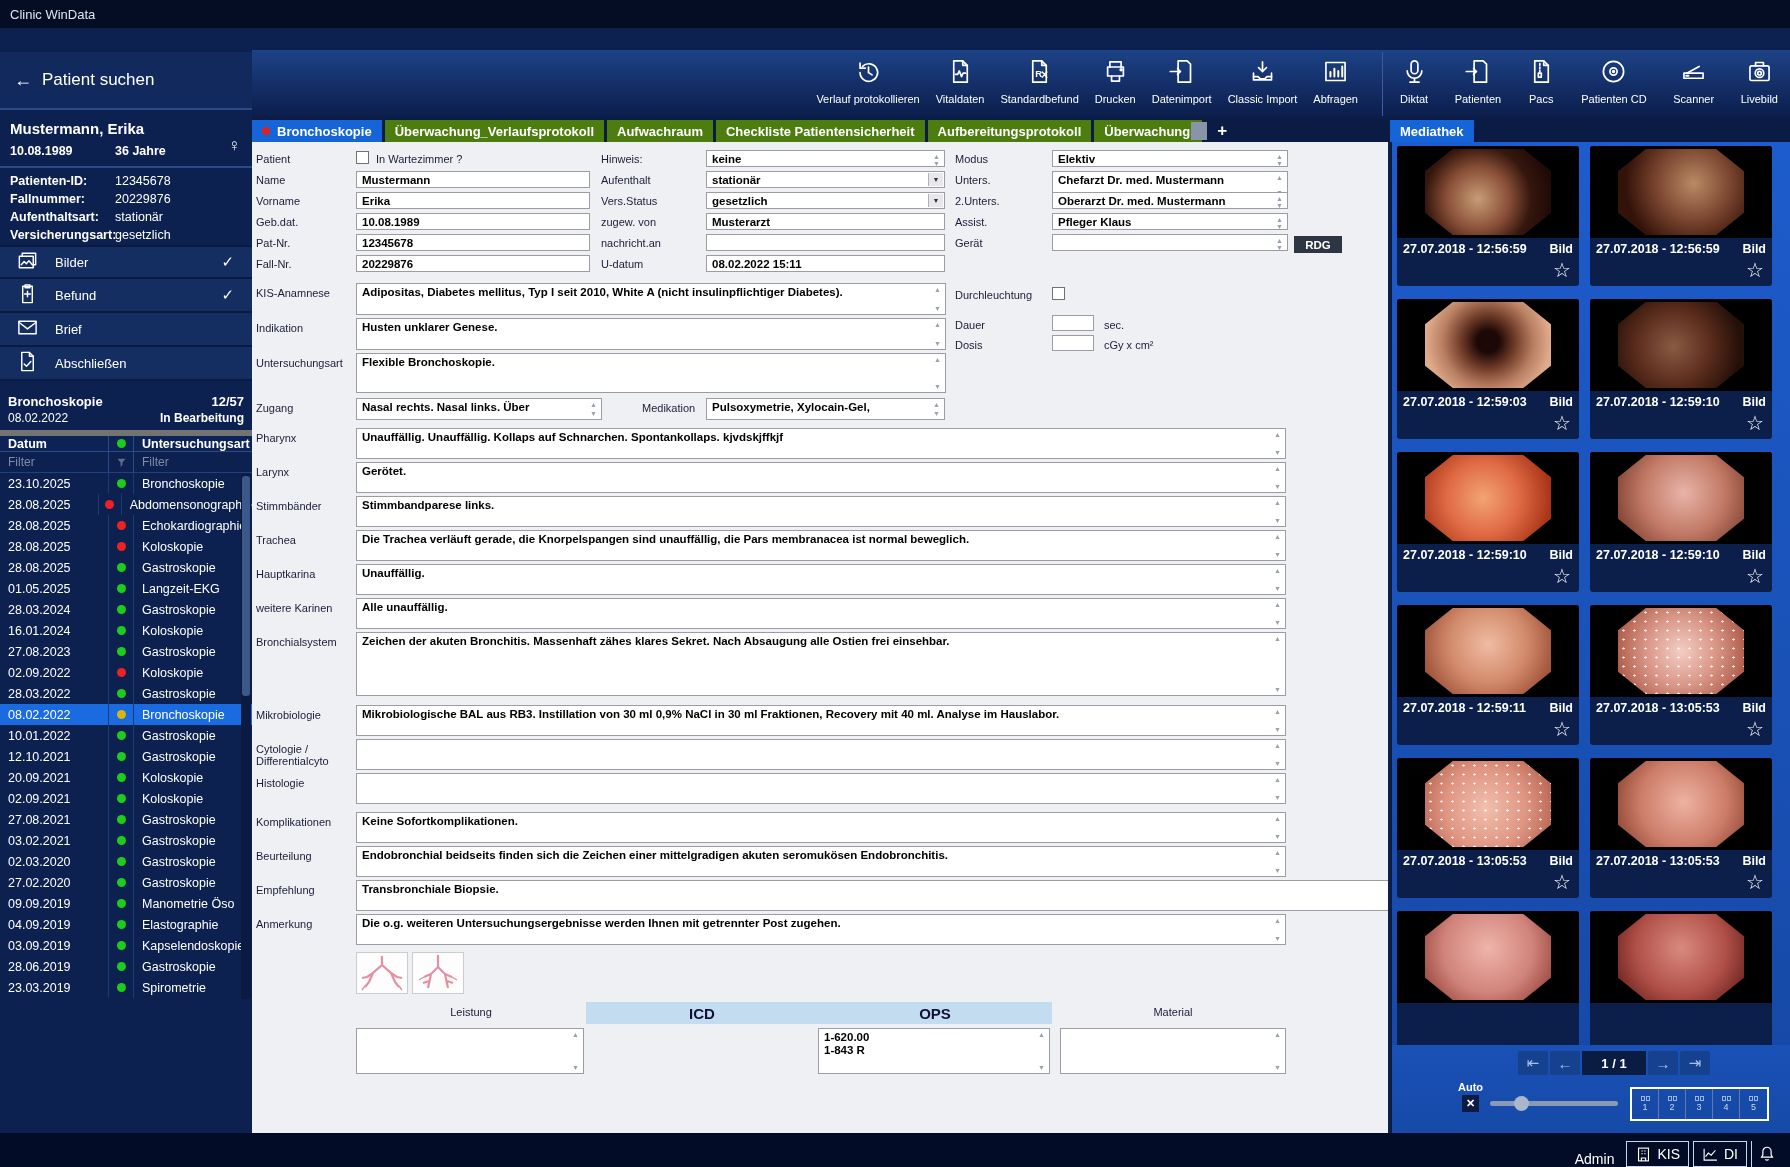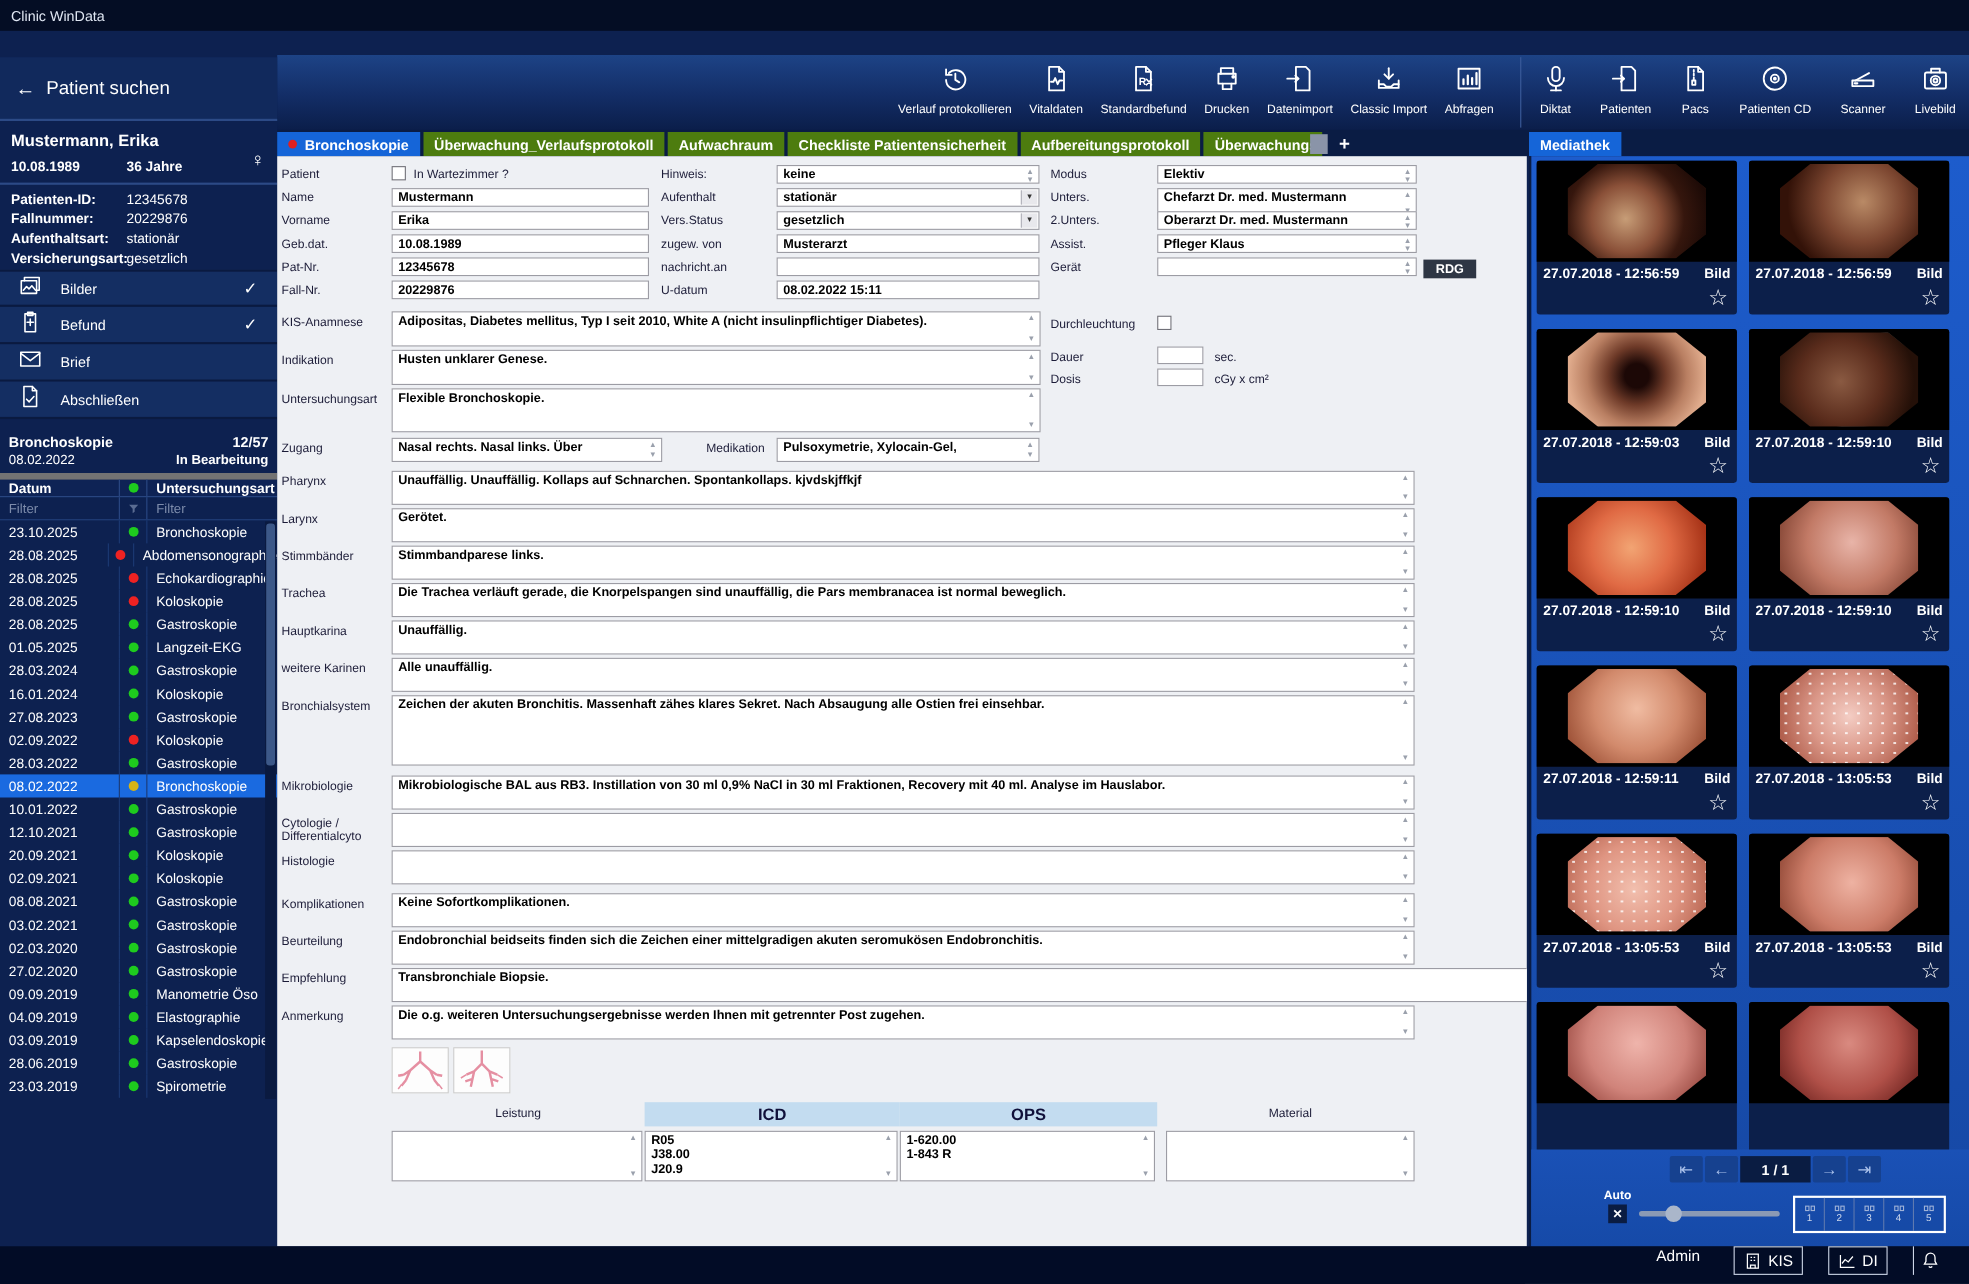--- a/index.html
+++ b/index.html
@@ -113,21 +113,21 @@
   #auto-x { position:absolute; left:70px; top:50px; width:17px; height:17px; background:#0a1c42; color:#fff; font-size:11px; font-weight:bold; display:flex; align-items:center; justify-content:center; cursor:pointer; }
   #mslider { position:absolute; left:98px; top:56px; width:128px; height:5px; background:#8b9ab4; border-radius:3px; cursor:pointer;}
   #mslider .th { position:absolute; left:24px; top:-5px; width:15px; height:15px; border-radius:50%; background:#aab6ca; }
   #gridbtns { position:absolute; left:238px; top:42px; display:flex; border:2px solid #fff; }
   .gbtn { width:27px; height:30px; display:flex; flex-direction:column; align-items:center; justify-content:center; gap:1px; border-right:1px solid #5f7ab0; cursor:pointer; background:#16418f22;}
   .gbtn:last-child { border-right:none; }
   .gbtn .gg { display:grid; grid-template-columns:4px 4px; grid-template-rows:5px; gap:1px; }
   .gbtn .gg i { background:transparent; border:1px solid #9fb2d8; }
   .gbtn .gn { font-size:9px; color:#cfd9ec; }
   
-  #statusbar { position:absolute; left:0; top:1133px; width:100%; height:34px; background:#020c26; display:flex; align-items:flex-start; justify-content:flex-end; gap:23px; padding-right:20px; }
+  #statusbar { position:absolute; left:0; top:1133px; width:100%; height:34px; background:#020c26; display:flex; align-items:flex-end; justify-content:flex-end; gap:4px; padding-right:8px; }
   #statusbar .user { font-size:14px; margin-right:8px; }
   .stbtn { height:26px; border:1px solid #cdd6e8; display:flex; align-items:center; gap:5px; padding:0 8px; font-size:14px; cursor:pointer; }
   .stbtn svg { width:17px; height:17px; }
   .bellbtn { border-left:1px solid #cdd6e8; height:26px; display:flex; align-items:center; padding:0 6px; cursor:pointer;}
 </style>
 </head>
 <body>
 
 <div id="app">
   <div id="titlebar">
@@ -447,21 +447,21 @@
             <div class="col-a">Koloskopie</div>
           </div>
           <div class="sbt-row">
             <div class="col-d">02.09.2021</div>
             <div class="col-s">
               <span class="dot green"></span>
             </div>
             <div class="col-a">Koloskopie</div>
           </div>
           <div class="sbt-row">
-            <div class="col-d">08.08.2021</div>
+            <div class="col-d">27.08.2021</div>
             <div class="col-s">
               <span class="dot green"></span>
             </div>
             <div class="col-a">Gastroskopie</div>
           </div>
           <div class="sbt-row">
             <div class="col-d">03.02.2021</div>
             <div class="col-s">
               <span class="dot green"></span>
             </div>
@@ -718,24 +718,20 @@
         </svg></div>
       <div class="sketch" style="left: 160px; top: 810px;"><svg viewBox="0 0 50 40" fill="none" stroke="#e58fa2" stroke-width="2.2">
           <path d="M25 2v12M25 14l-7 7-3 14M25 14l7 7 3 14M18 21l-7 3M32 21l7 3M16 28l-6 2M34 28l6 2"></path>
           <path d="M11 24l-5 3M39 24l5 3" stroke-width="1.4"></path>
         </svg></div>
       <div class="flabel" style="left: 104px; top: 864px; width: 230px; text-align: center;">Leistung</div>
       <div class="codehdr" style="left: 334px; top: 860px; width: 232px;">ICD</div>
       <div class="codehdr" style="left: 566px; top: 860px; width: 234px;">OPS</div>
       <div class="flabel" style="left: 808px; top: 864px; width: 226px; text-align: center;">Material</div>
       <div class="ffield multi" style="left: 104px; top: 886px; width: 228px; height: 46px;"><span></span><span class="spin">
-          <span>▲</span>
-          <span>▼</span>
-        </span></div>
-      <div class="ffield multi" style="left: 334px; top: 886px; width: 230px; height: 46px;"><span><div>R05</div><div>J38.00</div><div>J20.9</div></span><span class="spin">
           <span>▲</span>
           <span>▼</span>
         </span></div>
       <div class="ffield multi" style="left: 566px; top: 886px; width: 232px; height: 46px;"><span><div>1-620.00</div><div>1-843 R</div></span><span class="spin">
           <span>▲</span>
           <span>▼</span>
         </span></div>
       <div class="ffield multi" style="left: 808px; top: 886px; width: 226px; height: 46px;"><span></span><span class="spin">
           <span>▲</span>
           <span>▼</span>

